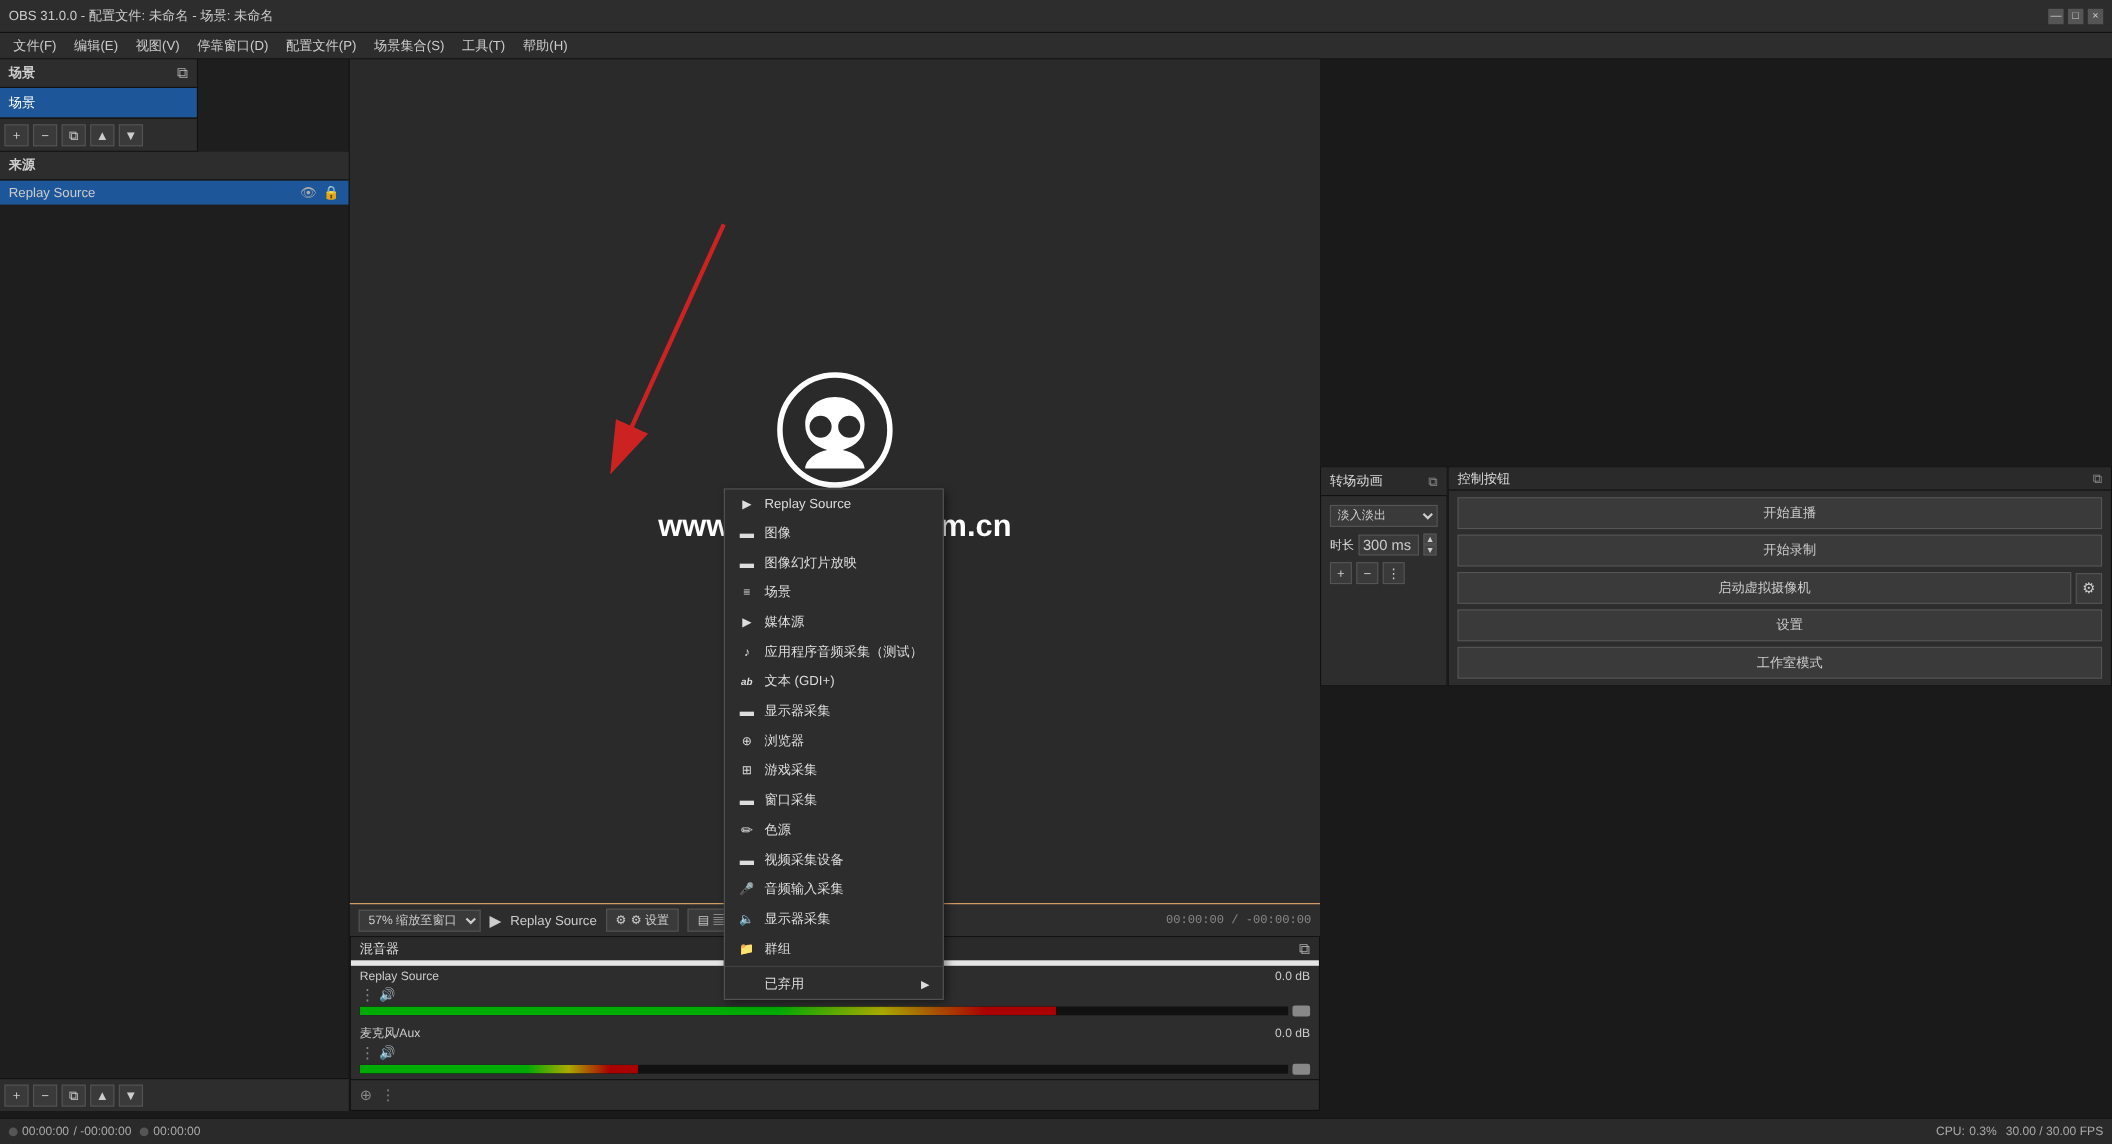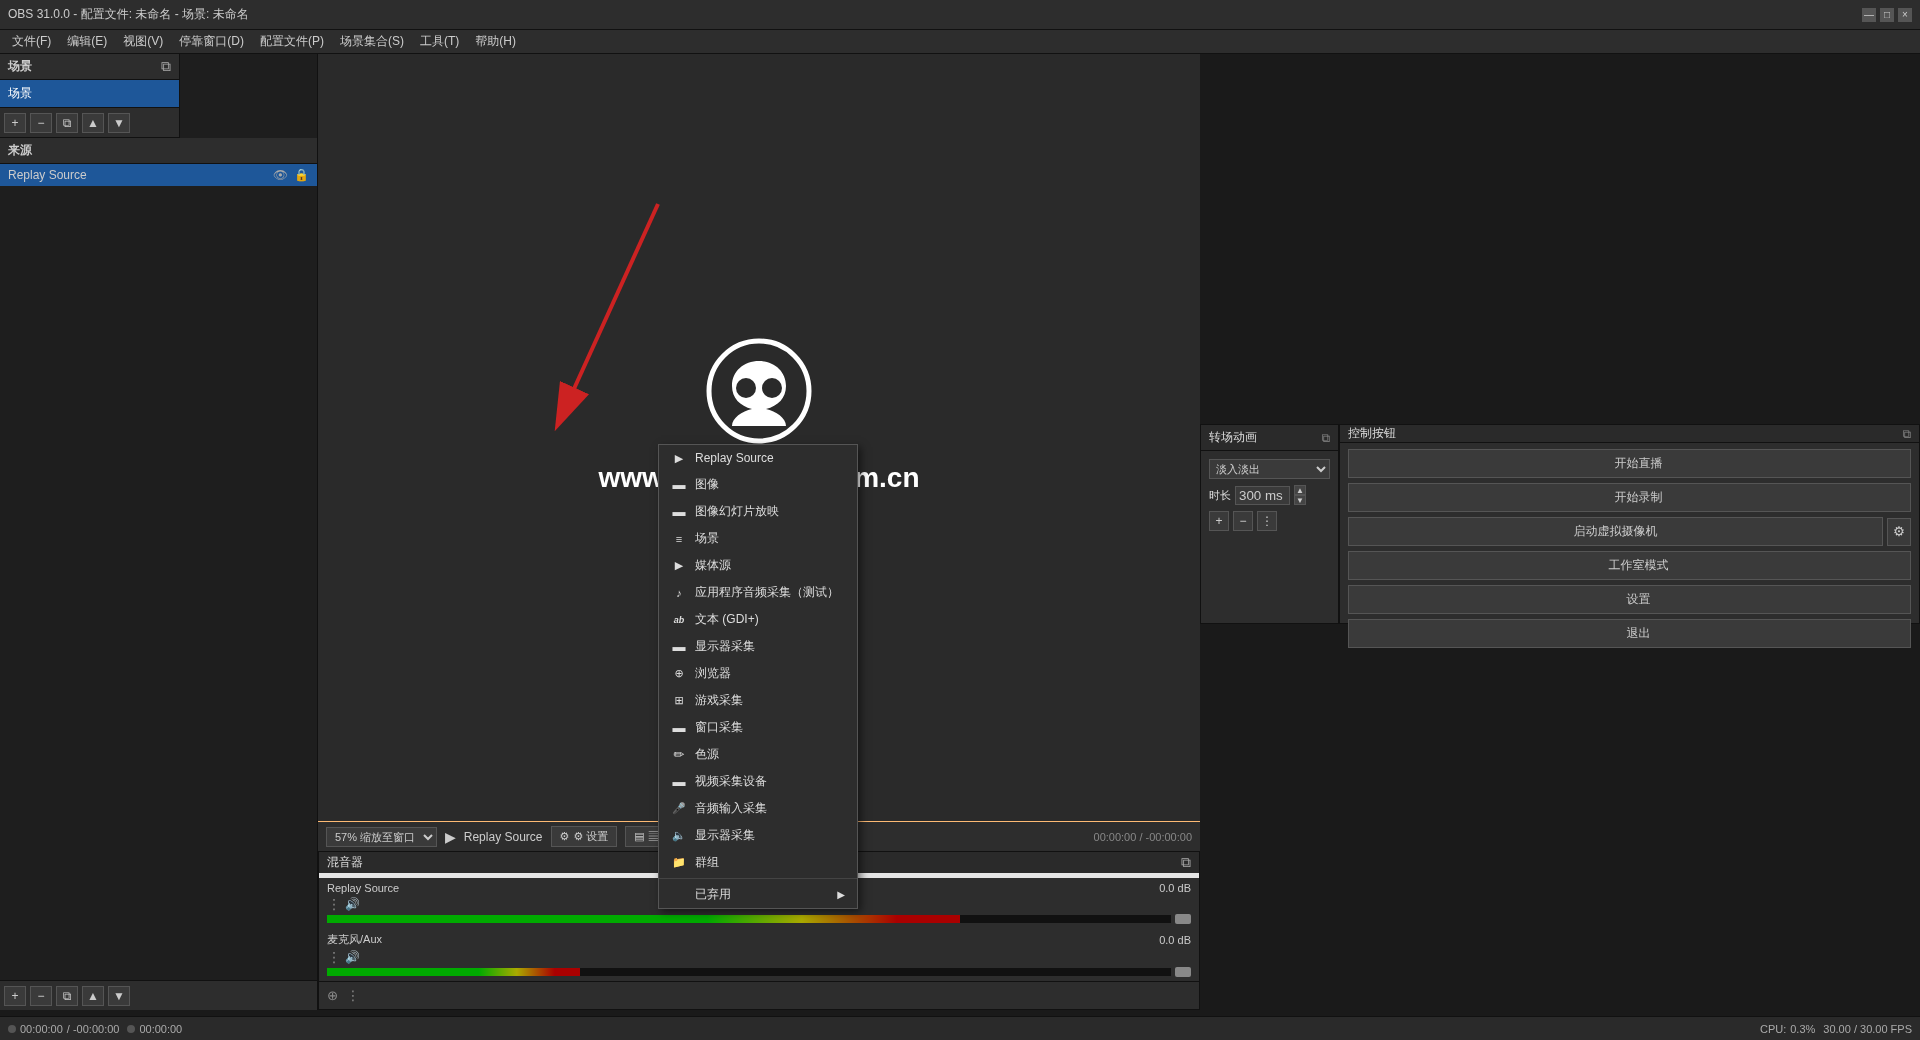--- a/index.html
+++ b/index.html
@@ -651,21 +651,21 @@
         <button class="settings-btn">
           <span>⚙</span>
           <span style="display:inline;">⚙ 设置</span>
         </button>
         <button class="filter-btn">
           <span>▤</span>
           <span style="display:inline;">▤ 滤镜</span>
         </button>
         <button class="replay-play-btn">▶</button>
       </div>
-      <span class="timestamp" style="position:static;">00:00:00 / -00:00:00</span>
+      <span class="timestamp" style="position:static;font-family:Liberation Mono, monospace;">00:00:00 / -00:00:00</span>
     </div>
 
     <div class="mixer-panel" style="position:relative; left:0; top:0; width:100%; height:auto; flex-direction:column;">
       <div class="mixer-header">
         <span>混音器</span>
         <button class="section-btn">⧉</button>
       </div>
 
       <div class="mixer-channel">
         <div class="channel-label">
@@ -703,21 +703,21 @@
       <div style="height:28px; display:flex; align-items:center; padding: 0 8px; gap:8px; border-top:1px solid #111;">
         <button style="background:none;border:none;color:#888;cursor:pointer;">⊕</button>
         <button style="background:none;border:none;color:#888;cursor:pointer;">⋮</button>
       </div>
     </div>
   </div>
 
   <div style="display:flex; flex-direction:column; width:720px;">
 
     <div style="display:flex; height:200px; margin-top: 370px;">
-      <div style="width:139px; background:#2d2d2d; border:1px solid #111; display:flex; flex-direction:column;">
+      <div style="width:116px; background:#2d2d2d; border:1px solid #111; display:flex; flex-direction:column;">
         <div class="transition-header">
           <span>转场动画</span>
           <span style="margin-left:auto; cursor:pointer; color:#888;">⧉</span>
         </div>
         <div class="transition-body">
           <select class="transition-select"><option>淡入淡出</option></select>
           <div class="duration-row">
             <span>时长</span>
             <input class="duration-input" value="300 ms" readonly="" style="">
             <div class="duration-spinner">
@@ -740,23 +740,22 @@
         </div>
         <div class="controls-body">
           <button class="ctrl-main-btn full">开始直播</button>
           <button class="ctrl-main-btn full">开始录制</button>
           <div class="virtual-cam-row">
             <button class="virtual-cam-btn">启动虚拟摄像机</button>
             <button class="gear-btn">
               <span>⚙</span>
             </button>
           </div>
+          <button class="ctrl-main-btn full">设置</button>
           <button class="ctrl-main-btn full">工作室模式</button>
-          <button class="ctrl-main-btn full">设置</button>
-          <button class="ctrl-main-btn full">退出</button>
         </div>
       </div>
     </div>
   </div>
 
 </div>
 
 <div class="status-bar">
   <div class="status-item">
     <span class="status-dot"></span>

